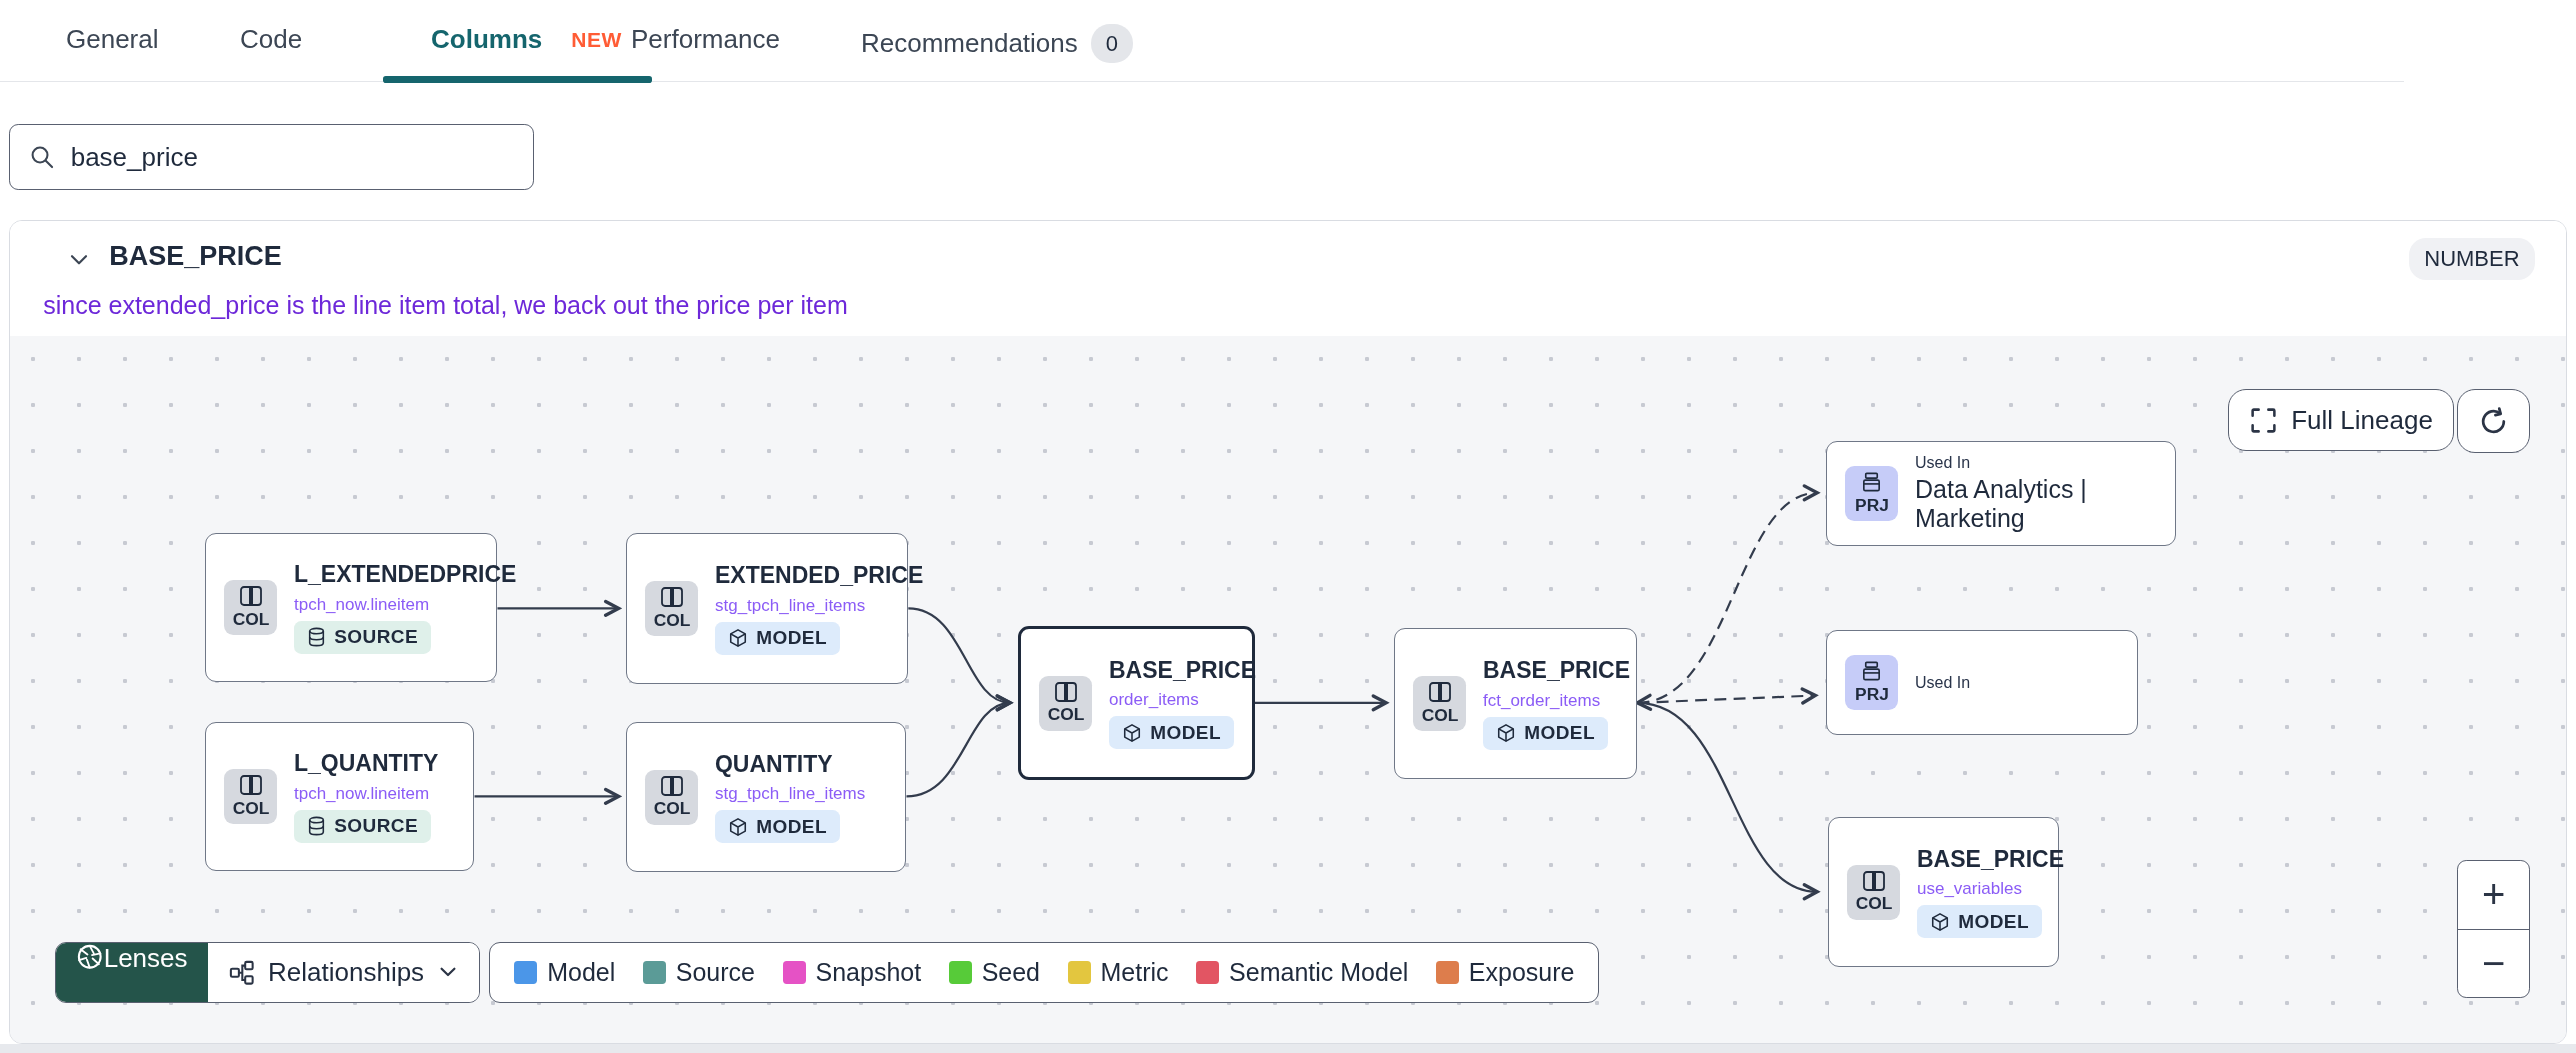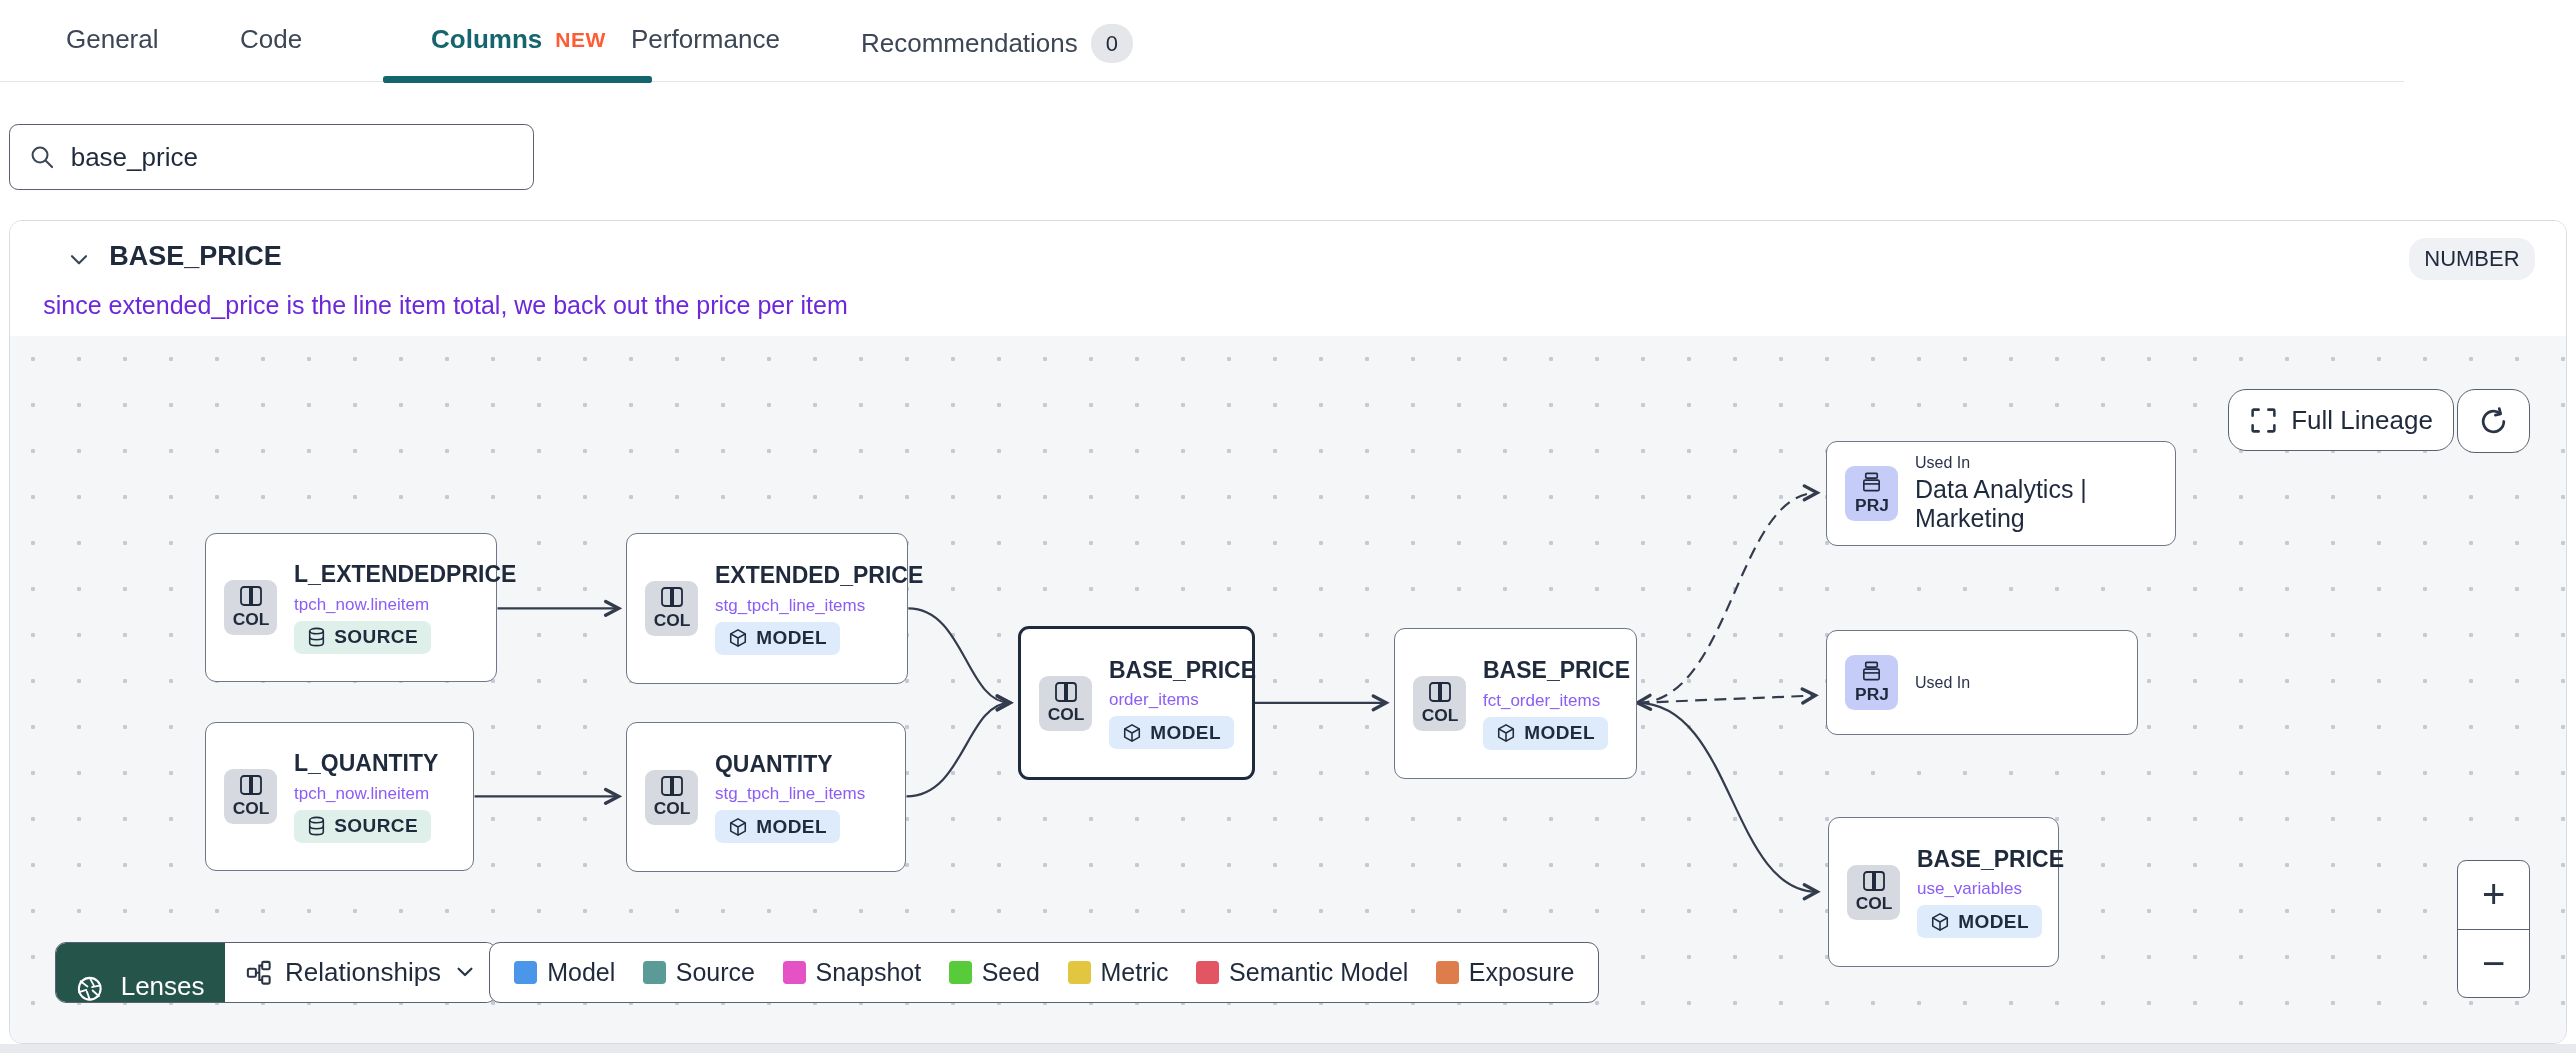--- a/index.html
+++ b/index.html
@@ -63,21 +63,21 @@
     font-size:26px; font-weight:500; }
   .refresh-btn { position:absolute; left:2447px; top:53px; width:73px; height:64px; }
   .zoomctrl { position:absolute; left:2447px; top:524px; width:73px; height:138px;
     border:1.8px solid #596070; border-radius:9.2px; background:#fff; display:flex; flex-direction:column; }
   .zoomctrl .zbtn { flex:1; display:flex; align-items:center; justify-content:center; font-size:40px;
     font-weight:400; cursor:pointer; color:#2b3445; }
   .zoomctrl .zbtn + .zbtn { border-top:1.8px solid #596070; }
 
   .toolbar-group { position:absolute; left:45px; top:606px; height:61px; border:1.8px solid #596070;
     border-radius:11px; overflow:hidden; display:flex; background:#fff; }
-  .lenses-seg { display:flex; align-items:flex-end; gap:17px; padding:0 20px; color:#fff;
+  .lenses-seg { display:flex; align-items:flex-start; gap:0; padding:0 20px; color:#fff;
     font-size:26px; font-weight:500; cursor:pointer; }
   .rel-seg { display:flex; align-items:center; gap:13px; padding:0 20px; font-size:26px;
     font-weight:500; cursor:pointer; background:#fff; }
 
   .legend { position:absolute; left:479px; top:606px; height:61px; border:1.8px solid #596070;
     border-radius:11px; background:#fff; display:flex; align-items:center; gap:27.5px; padding:0 24px; }
   .legend-item { display:flex; align-items:center; gap:10px; font-size:25px; }
   .swatch { width:23px; height:23px; border-radius:3.7px; flex:none; }
 
   .hscrollbar { position:absolute; left:0; bottom:0; width:2576px; height:9.2px; background:#e7e9ed; }
@@ -87,21 +87,21 @@
 
 <div class="tabbar">
   <div class="tab" style="left:66px">
     <span>General</span>
   </div>
   <div class="tab" style="left:240px">
     <span>Code</span>
   </div>
   <div class="tab active" style="left:431px">
     <span style="color: rgb(21, 101, 109);">Columns</span>
-    <span class="new-badge" style="color: rgb(255, 92, 53);">NEW</span>
+    <span class="new-badge" style="color: rgb(255, 92, 53); margin-left: 16px;">NEW</span>
   </div>
   <div class="tab" style="left:631px">
     <span>Performance</span>
   </div>
   <div class="tab" style="left:861px">
     <span>Recommendations</span>
     <span class="count-pill">0</span>
   </div>
   <div class="tab-underline" style="background: rgb(21, 101, 109);"></div>
 </div>

